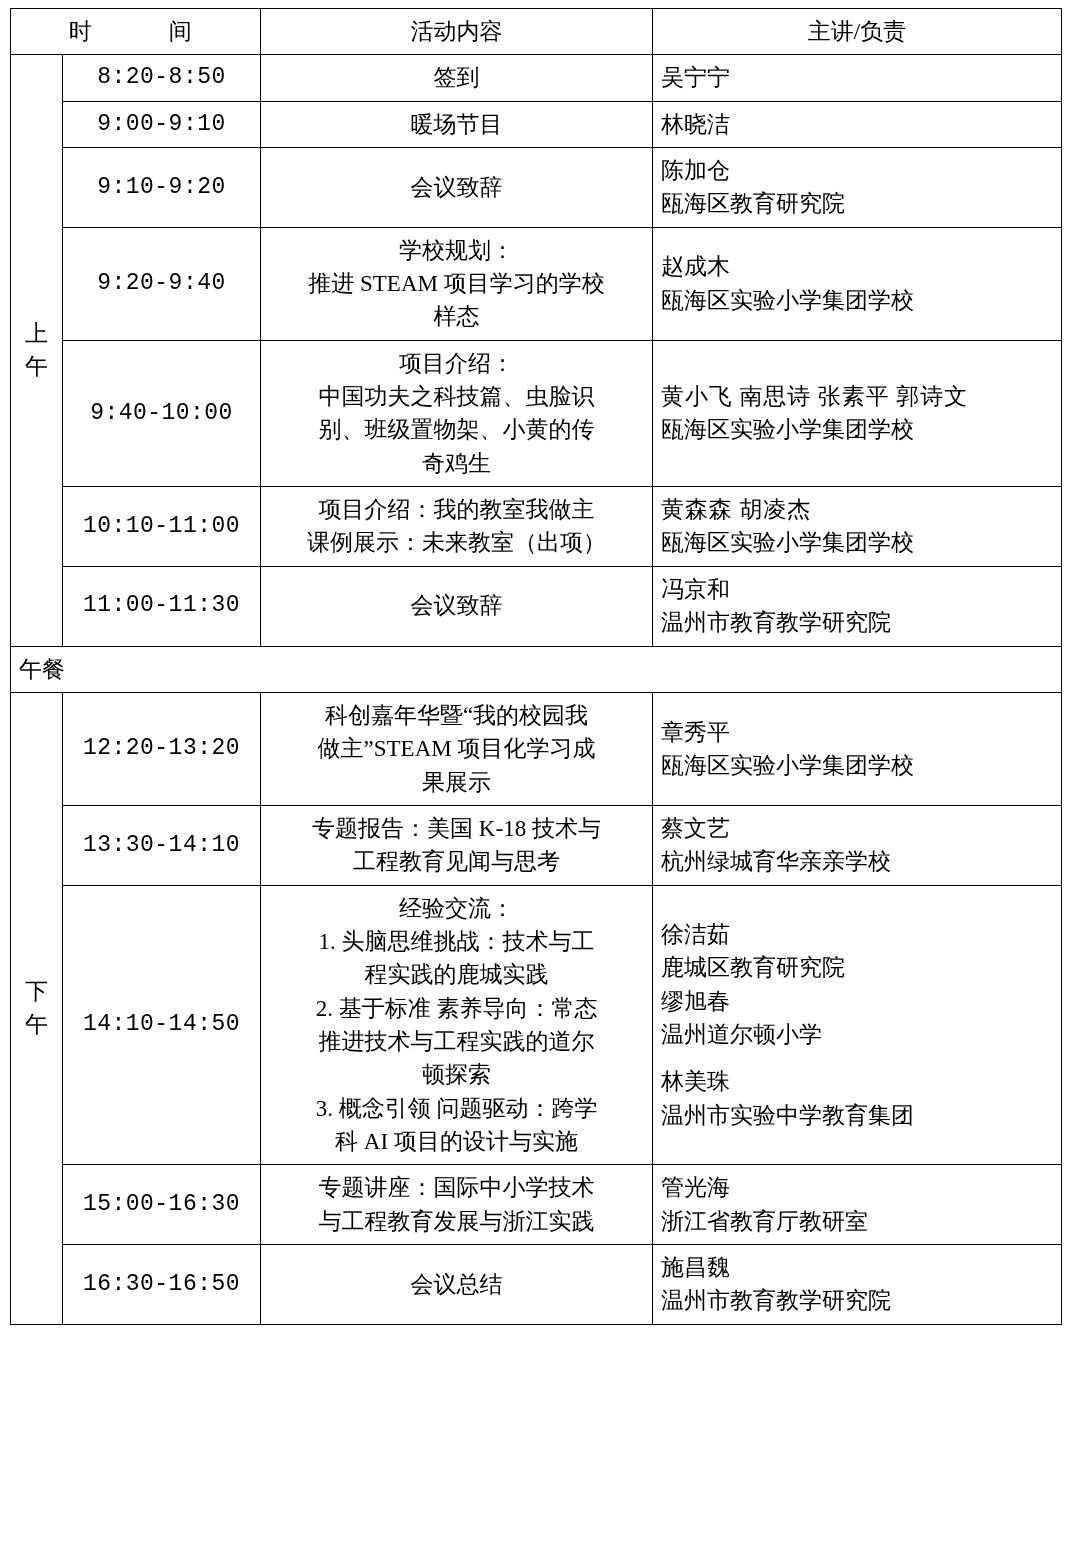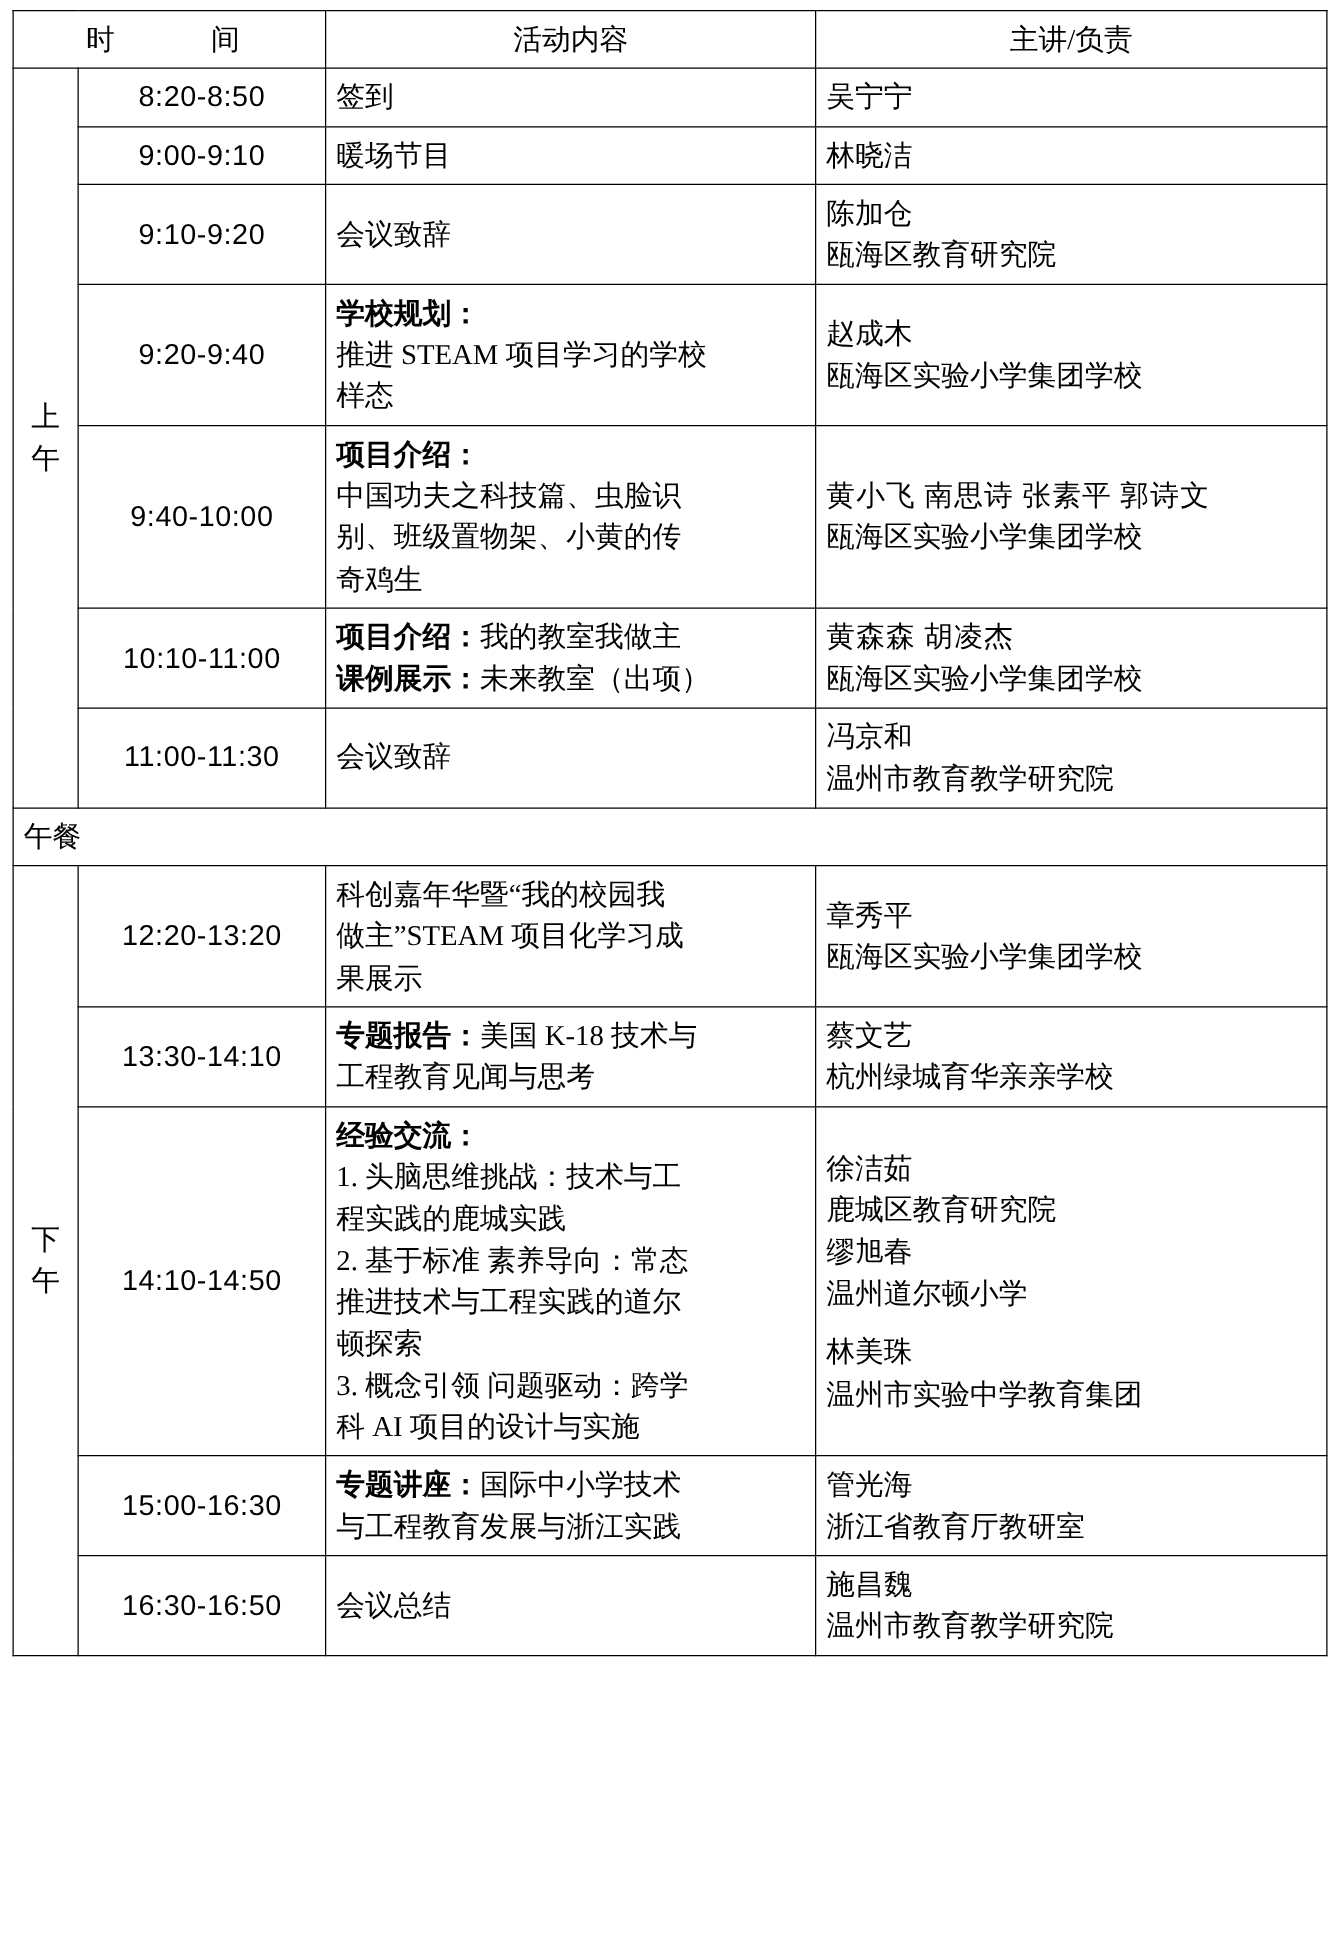--- a/index.html
+++ b/index.html
@@ -50,39 +50,39 @@
   .period-cell {
     text-align: center;
     font-size: 24px;
     line-height: 1.25;
     padding: 4px 2px;
     width: 52px;
   }
   .period-cell span { display: block; }
   .time-cell {
     text-align: center;
-    font-family: Liberation Sans, sans-serif;
+    font-family: Liberation Mono, monospace;
     font-size: 22px;
     letter-spacing: 0.02em;
     white-space: nowrap;
   }
   .content-cell {
-    text-align: left;
+    text-align: center;
   }
   .speaker-cell {
     text-align: left;
     line-height: 1.5;
   }
   .speaker-cell .ln { display: block; }
   .lunch-cell {
     text-align: left;
     font-size: 24px;
     padding: 9px 0;
   }
-  b, .bold { font-weight: bold; }
+  b, .bold { font-weight: normal; }
   .content-cell .line { display: block; }
   .names-row {
     letter-spacing: 0.04em;
   }
   .spacer-line { display:block; height: 14px; }
 </style>
 </head>
 <body>
 
 <div class="sheet">

